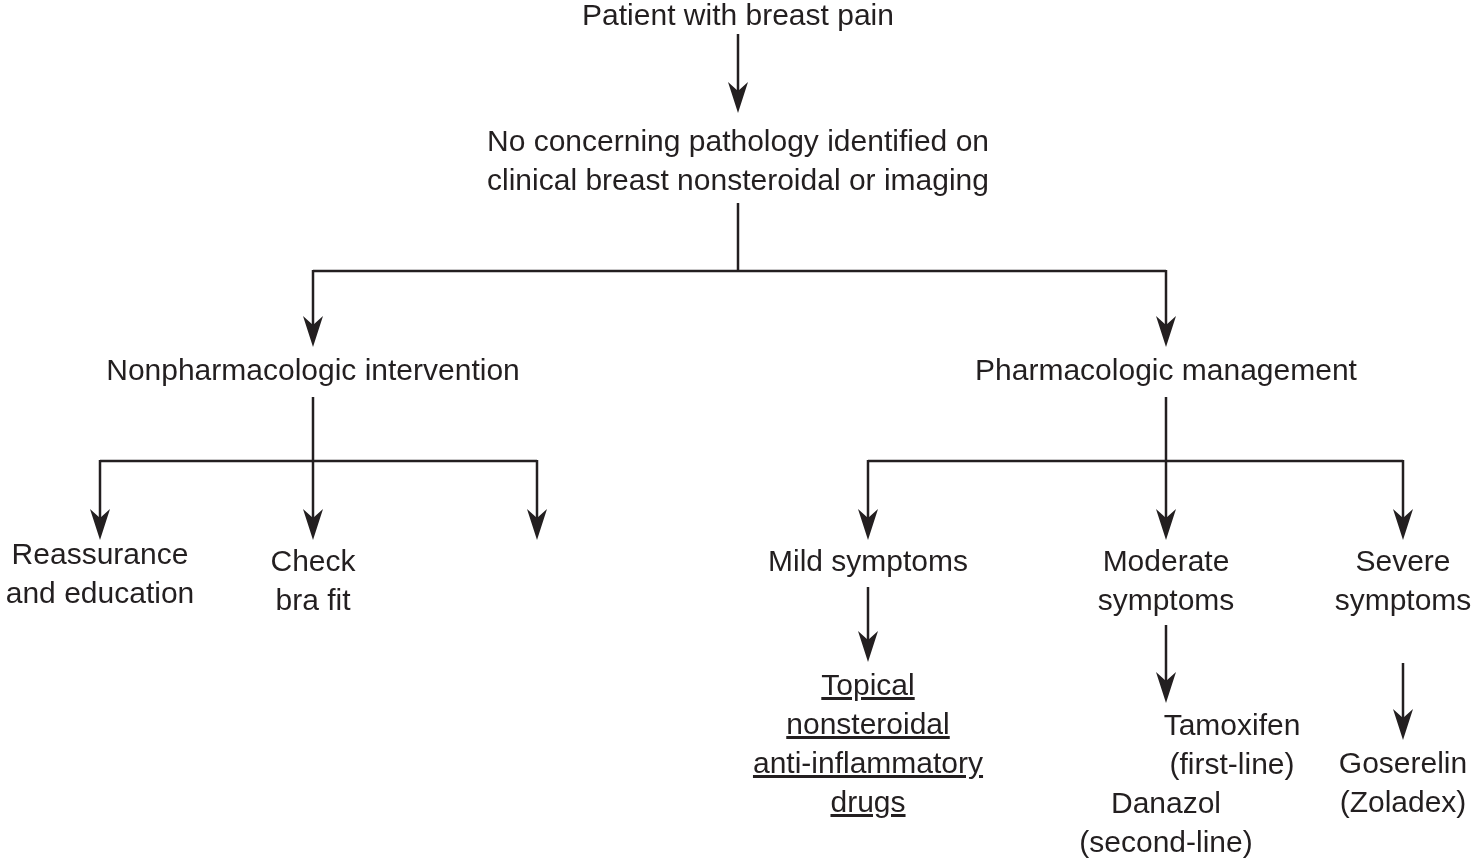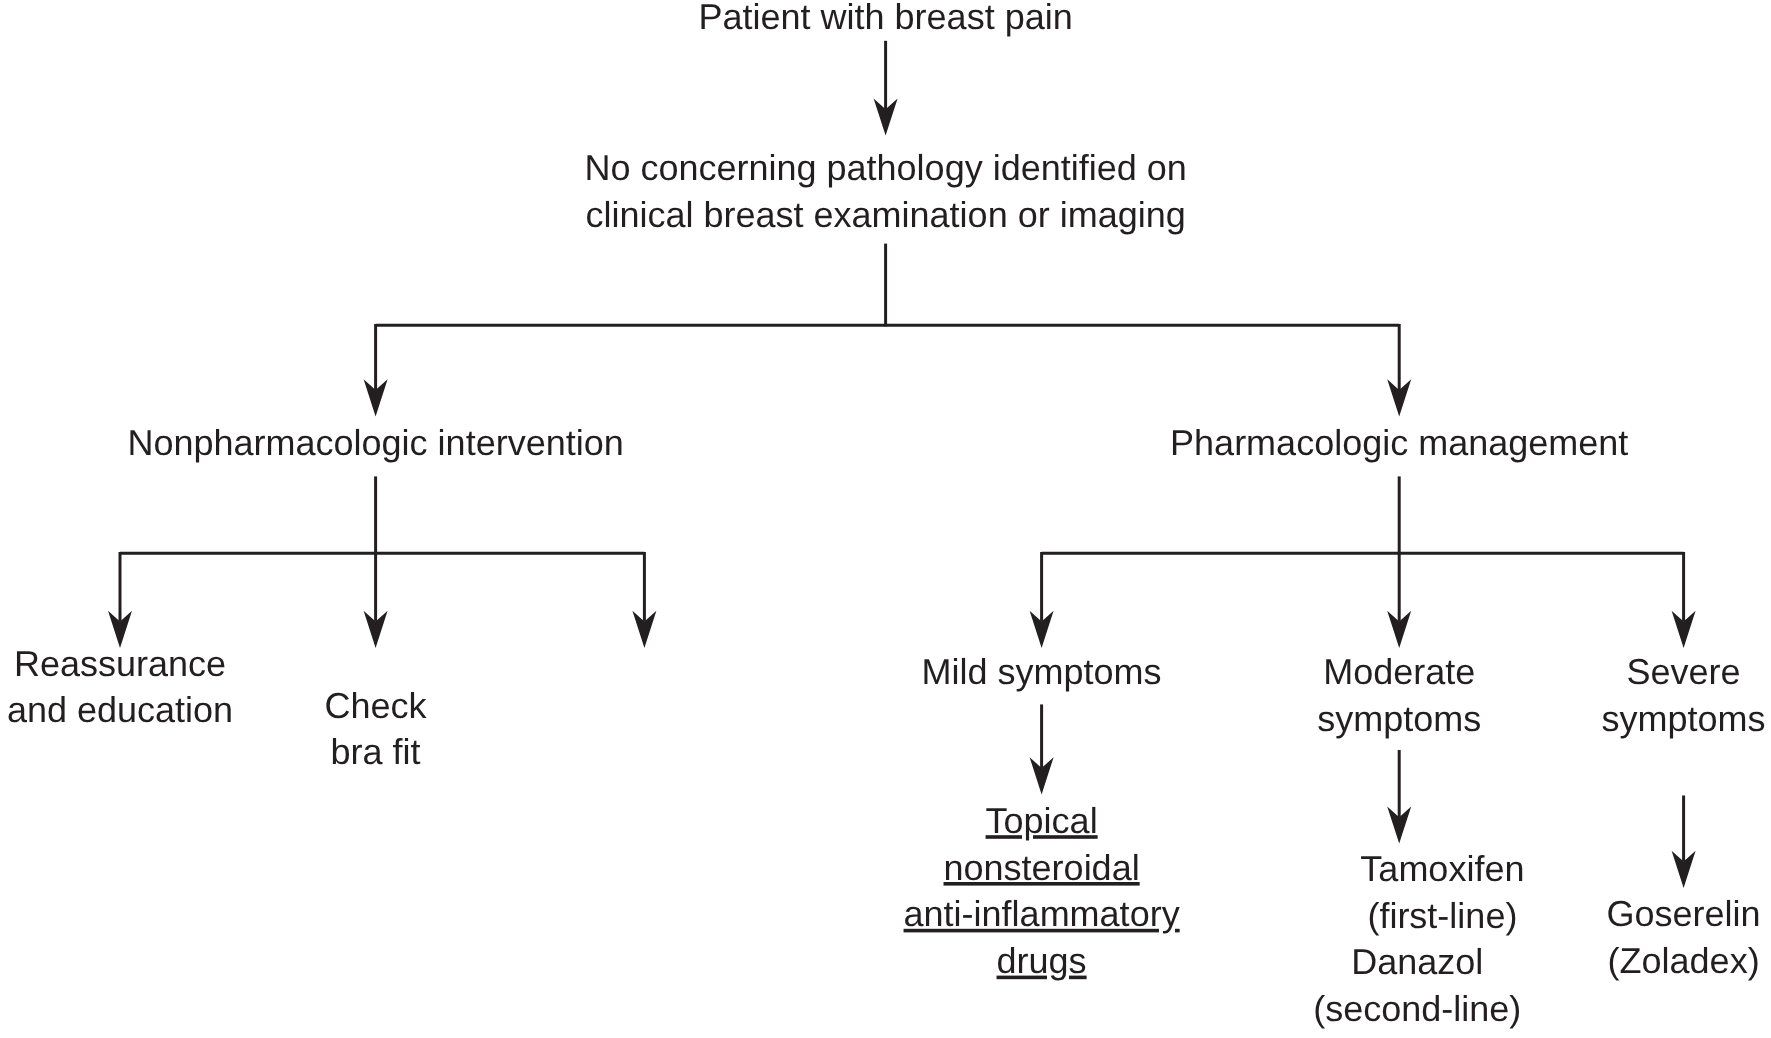--- a/index.html
+++ b/index.html
@@ -110,37 +110,37 @@
       <polygon points="1403,740 1393,709 1403,718 1413,709"></polygon>
     </g>
   </svg>
 
   <div class="node" style="left:738px; top:-5px;">
     <div>Patient with breast pain</div>
   </div>
 
   <div class="node" style="left:738px; top:121px;">
     <div>No concerning pathology identified on</div>
-    <div>clinical breast examination or imaging</div>
+    <div>clinical breast nonsteroidal or imaging</div>
   </div>
 
   <div class="node" style="left:313px; top:350px;text-align:center;">
     <div>Nonpharmacologic intervention</div>
   </div>
 
   <div class="node" style="left:1166px; top:350px;">
     <div>Pharmacologic management</div>
   </div>
 
   <div class="node" style="left:100px; top:534px;">
     <div>Reassurance</div>
     <div>and education</div>
   </div>
 
-  <div class="node" style="left:313px; top:541px;margin-top:28px;">
+  <div class="node" style="left:313px; top:541px;">
     <div>Check</div>
     <div>bra fit</div>
   </div>
 
 
   <div class="node" style="left:868px; top:541px;">
     <div>Mild symptoms</div>
   </div>
 
   <div class="node" style="left:1166px; top:541px;">
@@ -153,26 +153,26 @@
     <div>symptoms</div>
   </div>
 
   <div class="node" style="left:868px; top:665px;text-decoration:underline;">
     <div>Topical</div>
     <div>nonsteroidal</div>
     <div>anti-inflammatory</div>
     <div>drugs</div>
   </div>
 
-  <div class="node" style="left:1202px; top:705px;">
+  <div class="node" style="left:1232px; top:705px;">
     <div>Tamoxifen</div>
     <div>(first-line)</div>
   </div>
 
-  <div class="node" style="left:1166px; top:783px;margin-left:15px;">
+  <div class="node" style="left:1166px; top:783px;">
     <div>Danazol</div>
     <div>(second-line)</div>
   </div>
 
   <div class="node" style="left:1403px; top:743px;">
     <div>Goserelin</div>
     <div>(Zoladex)</div>
   </div>
 
 </div>

